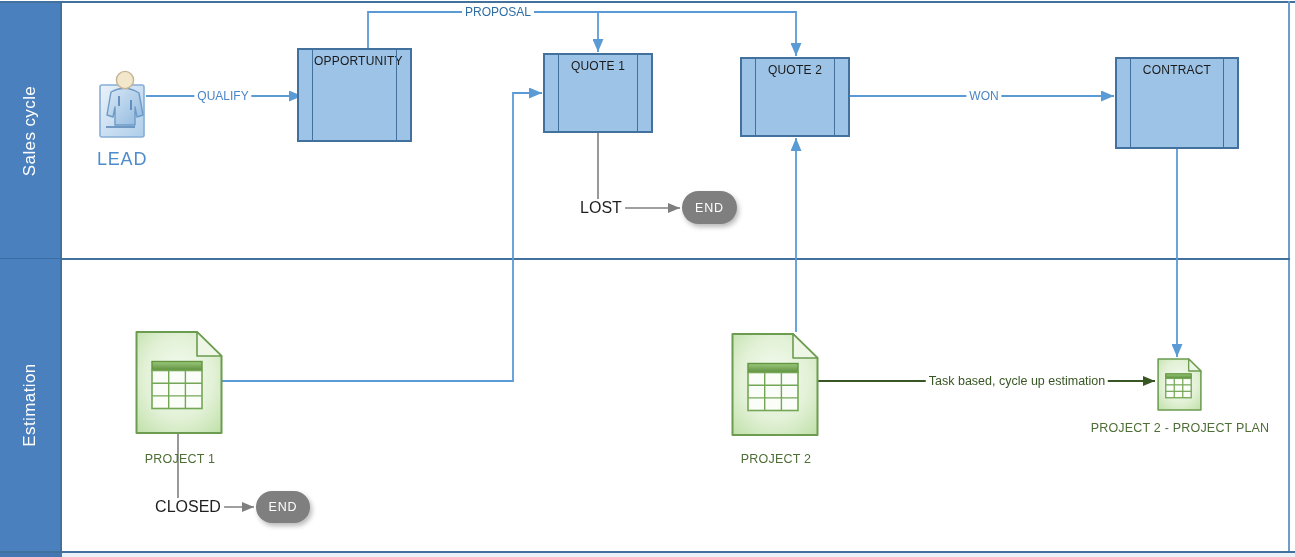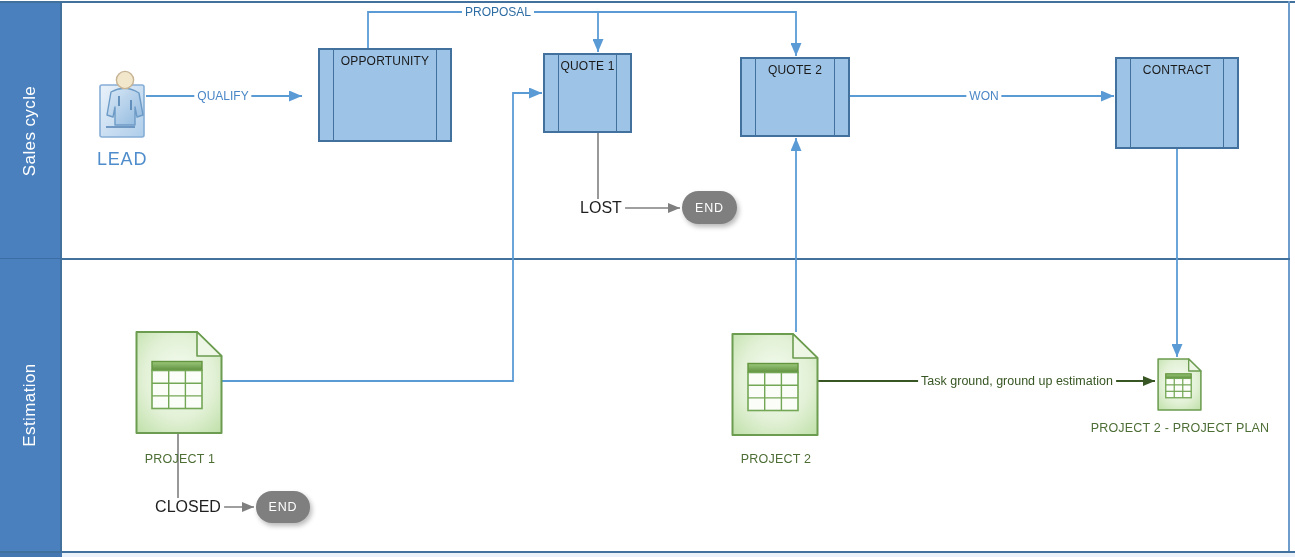--- a/index.html
+++ b/index.html
@@ -137,24 +137,24 @@
       <rect x="6" y="17" width="44" height="52" rx="2" fill="url(#sqGrad)" stroke="#86AED6" stroke-width="1.6"></rect>
       <line x1="12" y1="59" x2="41" y2="59" stroke="#5B88B8" stroke-width="1.6"></line>
       <path d="M17,24 Q31,16 45,25 L49,47 L43,49 L41,39 L41,57 L21,57 L21,39 L19,49 L13,47 Z" fill="url(#bodyGrad)" stroke="#6D9BC6" stroke-width="1.4" stroke-linejoin="round"></path>
       <line x1="25" y1="28" x2="25" y2="38" stroke="#4E7FB0" stroke-width="1.6"></line>
       <line x1="37" y1="32" x2="37" y2="42" stroke="#4E7FB0" stroke-width="1.6"></line>
       <circle cx="31" cy="12" r="8.6" fill="#F3E7CB" stroke="#C6B394" stroke-width="1.4"></circle>
     </svg>
   </div>
   <div class="lead-label" style="left:97px; top:149px;">LEAD</div>
 
-  <div class="pbox" style="left:318px; top:48px; width:134px; height:94px;padding-left:17px;">
+  <div class="pbox" style="left:297px; top:48px; width:115px; height:94px;padding-left:17px;">
     <span class="pbox-label">OPPORTUNITY</span>
   </div>
-  <div class="pbox" style="left:543px; top:53px; width:89px; height:80px;">
+  <div class="pbox" style="left:543px; top:53px; width:110px; height:80px;">
     <span class="pbox-label">QUOTE 1</span>
   </div>
   <div class="pbox" style="left:740px; top:57px; width:110px; height:80px;">
     <span class="pbox-label">QUOTE 2</span>
   </div>
   <div class="pbox" style="left:1115px; top:57px; width:124px; height:92px;">
     <span class="pbox-label">CONTRACT</span>
   </div>
 
   <div class="end-pill" style="left:682px; top:191px; width:55px; height:33px;">
@@ -204,15 +204,15 @@
       <line x1="17" y1="65.4" x2="67" y2="65.4" stroke="#74A755" stroke-width="2.4"></line>
     </svg>
   </div>
   <div class="node-label" style="left:1180px; top:428px;text-align:center;">PROJECT 2 - PROJECT PLAN</div>
 
   <div class="edge-label blue" style="left:223px; top:96px;">QUALIFY</div>
   <div class="edge-label dblue" style="left:498px; top:12px;">PROPOSAL</div>
   <div class="edge-label blue" style="left:984px; top:96px;">WON</div>
   <div class="edge-label dark" style="left:601px; top:208px;">LOST</div>
   <div class="edge-label dark" style="left:188px; top:507px;">CLOSED</div>
-  <div class="edge-label green" style="left:1017px; top:381px;">Task ground, ground up estimation</div>
+  <div class="edge-label green" style="left:1017px; top:381px;">Task based, cycle up estimation</div>
 
 </div>
 
 </body></html>

